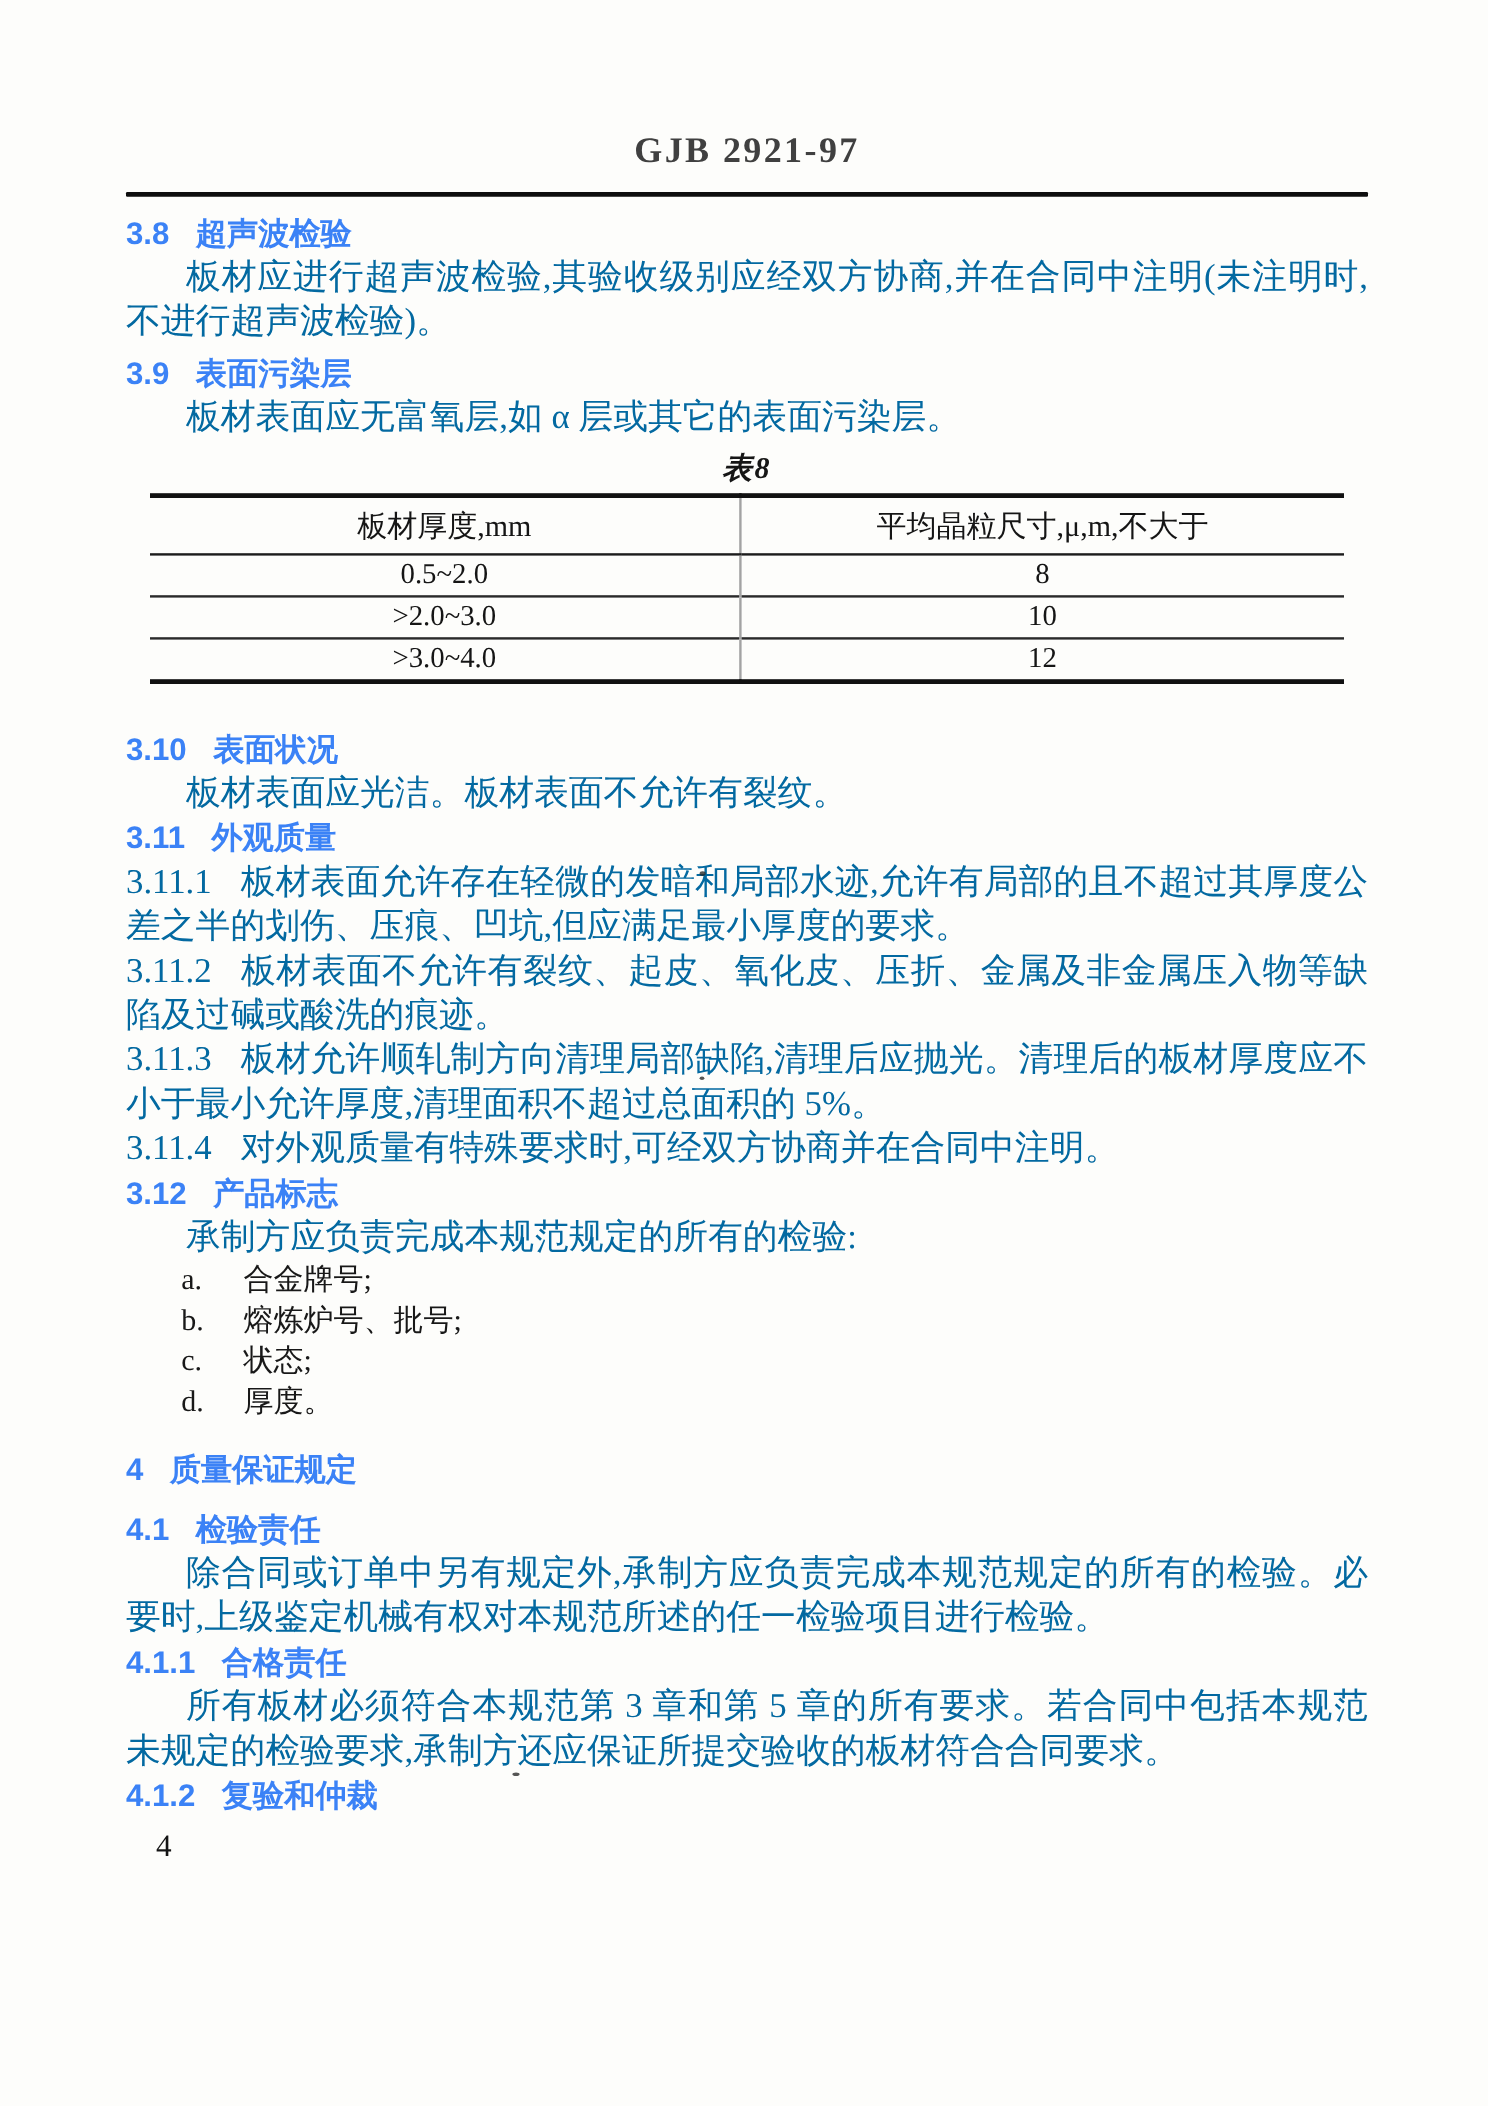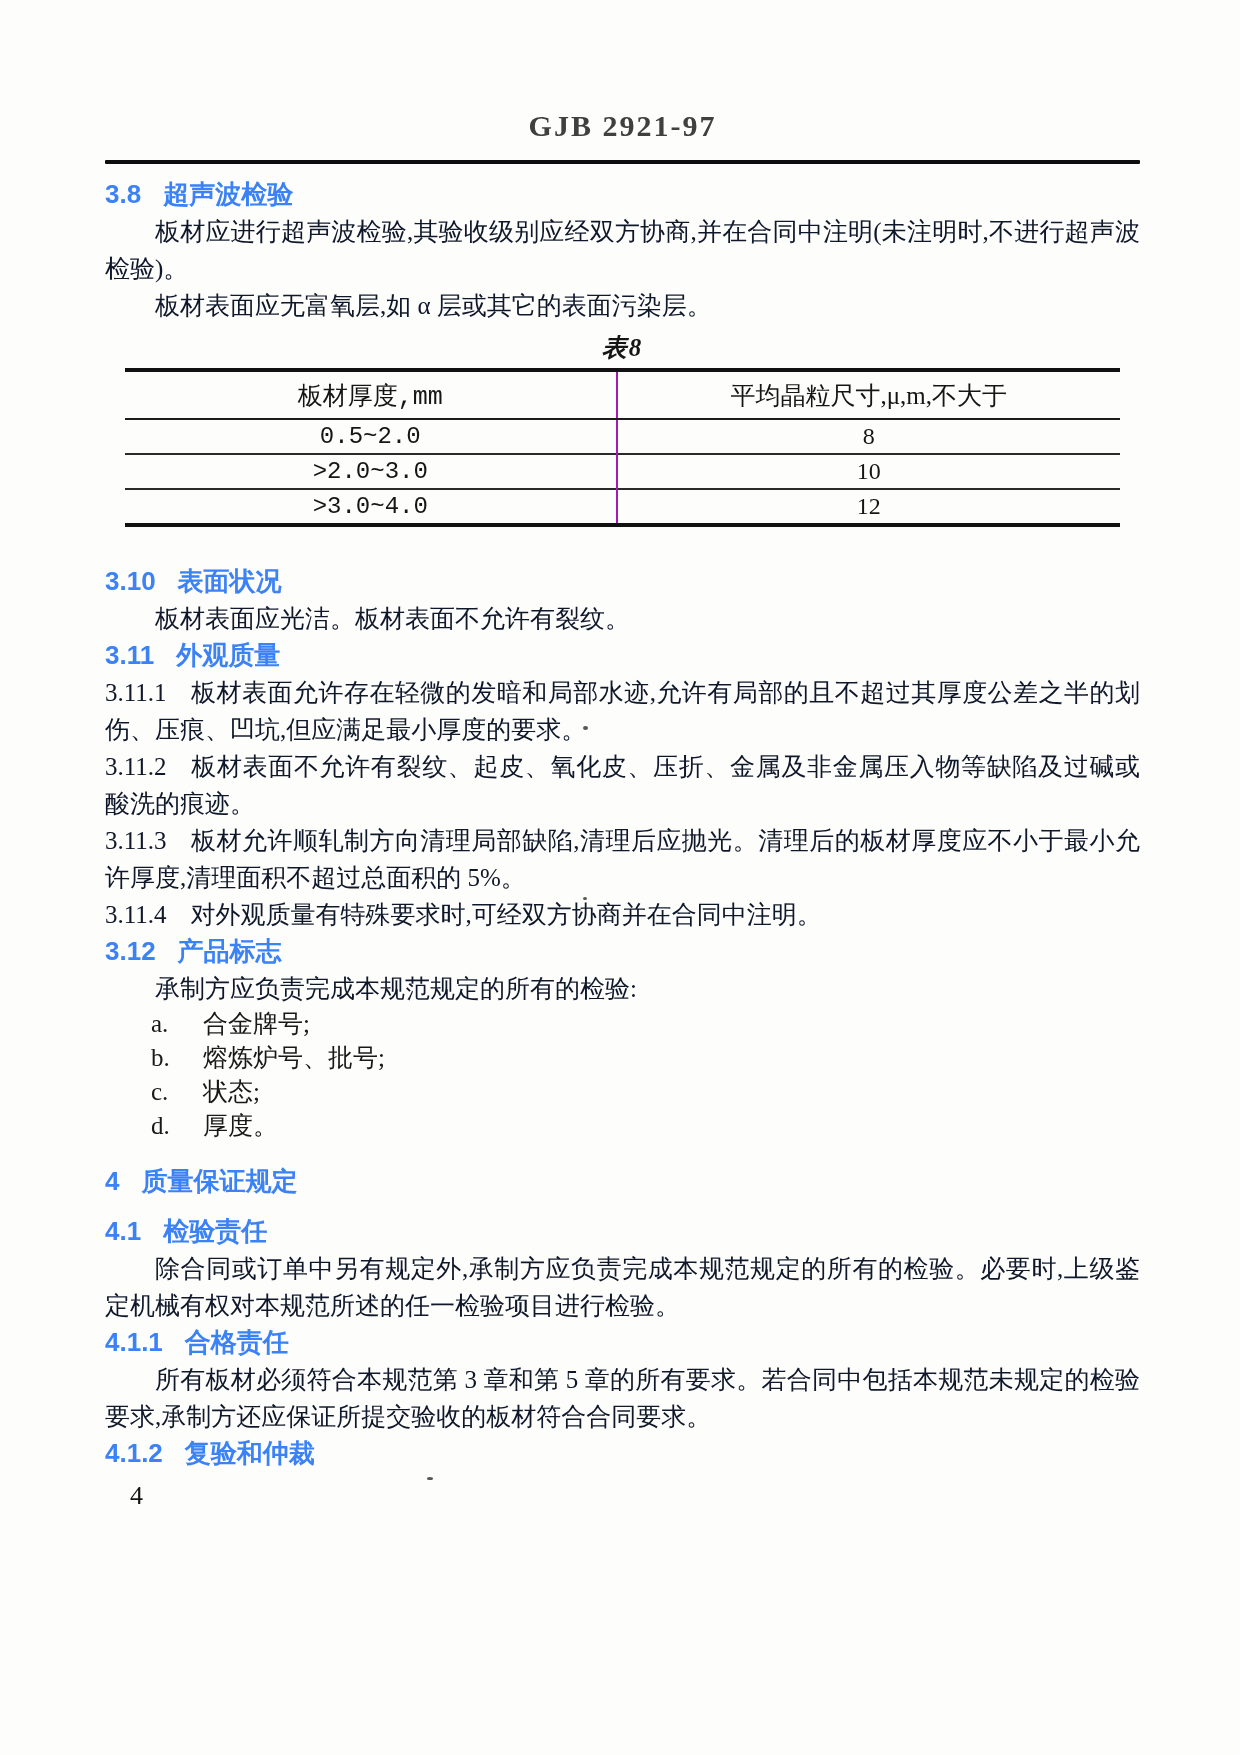--- a/index.html
+++ b/index.html
@@ -38,25 +38,25 @@
     margin: 0;
     color: #3b82f6;
   }
   .heading .sec-num { display:inline-block; margin-right: 22px; font-family:"Liberation Sans", sans-serif; }
   .h38 { margin-top: 12px; }
   .h39 { margin-top: 6px; }
   .h310 { margin-top: 36px; }
   .h4  { margin-top: 20px; }
   .h41 { margin-top: 13px; }
   .body-p {
-    font-size: 25px;
+    font-size: 29px;
     line-height: 37px;
     margin: 0;
     text-align: justify;
-    color: #0f172a;
+    color: #0369a1;
   }
   .indent { text-indent: 50px; }
   .num-para .sec-num { padding-right: 24px; }
   .table-caption {
     text-align: center;
     font-size: 25px;
     line-height: 36px;
     font-weight: 700;
     margin-top: 6px;
     letter-spacing: 2px;
@@ -74,21 +74,21 @@
   }
   table.t8 td {
     text-align: center;
     vertical-align: middle;
     padding: 0;
     color: #151515;
   }
   table.t8 tr.hdr td { height: 46px; border-bottom: 2px solid #1c1c1c; font-size: 25px; }
   table.t8 tr.data td { height: 33px; }
   table.t8 tr.data + tr.data td { border-top: 2px solid #2a2a2a; }
-  table.t8 td.c1 { width: 49.3%; border-right: 2px solid #a21caf; font-family: Liberation Mono, monospace; }
+  table.t8 td.c1 { width: 49.3%; border-right: 2px solid #a3a3a3; }
   .list-block { margin-top: 0; }
   .list-item {
     display: flex;
     font-size: 25px;
     line-height: 34px;
     color: #181818;
   }
   .list-item .marker { width: 52px; padding-left: 46px; flex: none; }
   .page-number {
     font-size: 26px;
@@ -106,20 +106,21 @@
 <body>
 
 <div class="page">
 
   <div class="doc-title">GJB 2921-97</div>
   <div class="head-rule"></div>
 
   <p class="heading h38"><span class="sec-num">3.8</span><span>超声波检验</span></p>
   <p class="body-p indent">板材应进行超声波检验,其验收级别应经双方协商,并在合同中注明(未注明时,不进行超声波检验)。</p>
 
+  <p class="heading h39"><span class="sec-num">3.9</span><span>表面污染层</span></p>
   <p class="body-p indent">板材表面应无富氧层,如 α 层或其它的表面污染层。</p>
 
   <div class="table-caption">表8</div>
 
   <table class="t8">
     <tbody>
       <tr class="hdr">
         <td class="c1">板材厚度,mm</td>
         <td>平均晶粒尺寸,μ,m,不大于</td>
       </tr>

